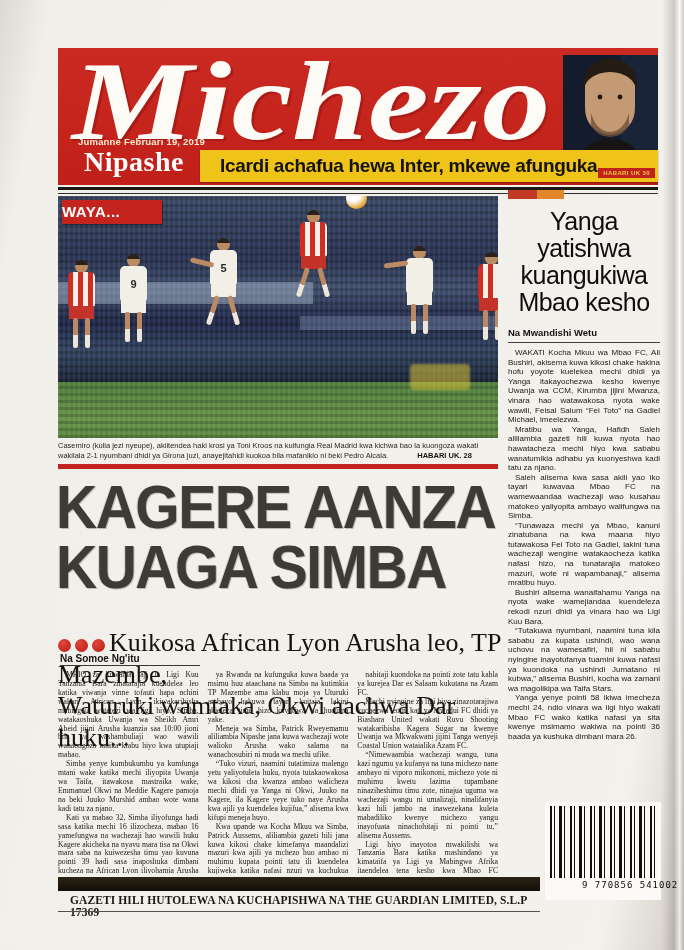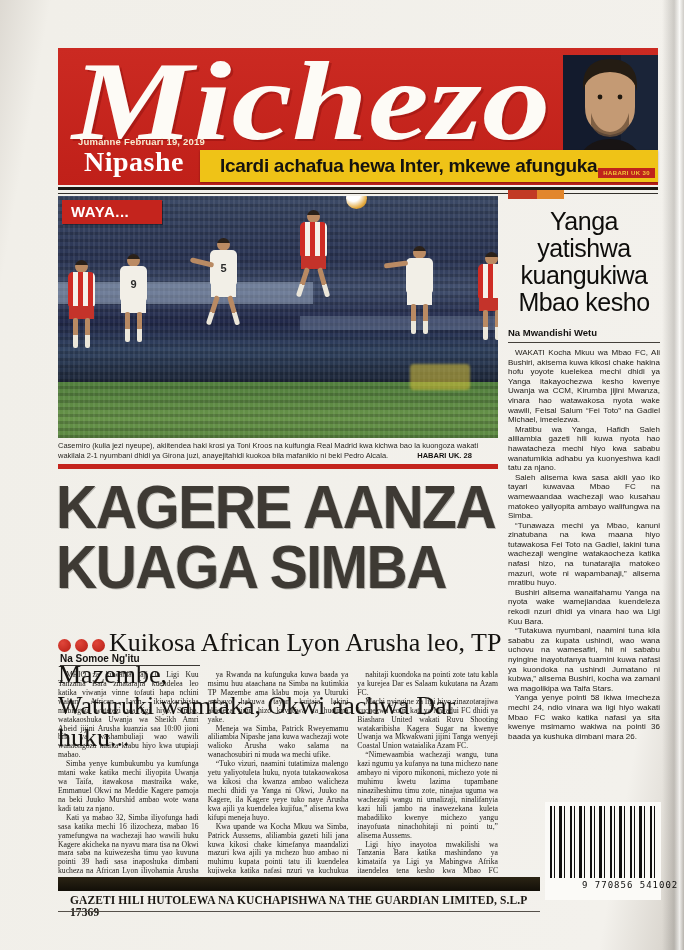--- a/index.html
+++ b/index.html
@@ -25,21 +25,21 @@
   
   .photo { position:absolute; left:58px; top:196px; width:440px; height:242px; overflow:hidden;
     background:
       repeating-linear-gradient(90deg, rgba(255,255,255,.06) 0 2px, rgba(0,0,0,0) 2px 5px),
       repeating-linear-gradient(0deg, rgba(0,0,0,.18) 0 3px, rgba(0,0,0,0) 3px 7px),
       linear-gradient(180deg,#3c4a66 0%, #2b3554 26%, #42506e 38%, #22294a 52%, #334562 64%, #1d2638 77%, #517e3d 77%, #679349 92%, #5a8740 100%);
   }
   .stand-band { position:absolute; left:0; top:86px; width:58%; height:22px; background:#aebdd2; opacity:.45; }
   .stand-band2 { position:absolute; left:55%; top:120px; width:45%; height:14px; background:#93a7c4; opacity:.35; }
   .seat-patch { position:absolute; right:28px; bottom:48px; width:60px; height:26px; background:#d8c23a; opacity:.55; border-radius:4px; filter:blur(1px); }
-  .waya { position:absolute; left:4px; top:4px; width:100px; height:24px; background:#c4241d; color:#fff; font-weight:bold; font-size:15px; line-height:24px; padding-left:9px; letter-spacing:.5px; box-shadow:1px 1px 0 rgba(0,0,0,.4); }
+  .waya { position:absolute; left:4px; top:4px; width:100px; height:24px; background:#c4241d; color:#fff; font-weight:bold; font-size:15px; line-height:24px; letter-spacing:.5px; box-shadow:1px 1px 0 rgba(0,0,0,.4); }
   .ball { position:absolute; left:288px; top:-8px; width:21px; height:21px; border-radius:50%; background:radial-gradient(circle at 35% 30%, #fff 0 35%, #e3a83c 70%, #8a5d1d 100%); z-index:6; }
 
   .figure { position:absolute; display:flex; flex-direction:column; align-items:center; }
   .head { width:13px; height:13px; border-radius:50%; background:linear-gradient(#2b2119 38%, #bb8b63 38%); }
   .torso { width:27px; height:35px; border-radius:5px 5px 3px 3px; margin-top:-1px; display:flex; align-items:center; justify-content:center; }
   .torso.white { background:#f2efe7; }
   .torso.stripes { background:repeating-linear-gradient(90deg,#cf2c24 0 5px,#f5f1e9 5px 10px); }
   .jersey-num { font-weight:bold; font-size:11px; color:#2a2a2a; }
   .shorts { width:25px; height:13px; margin-top:-1px; }
   .shorts.red { background:#c4332a; } .shorts.white { background:#f2efe7; }

